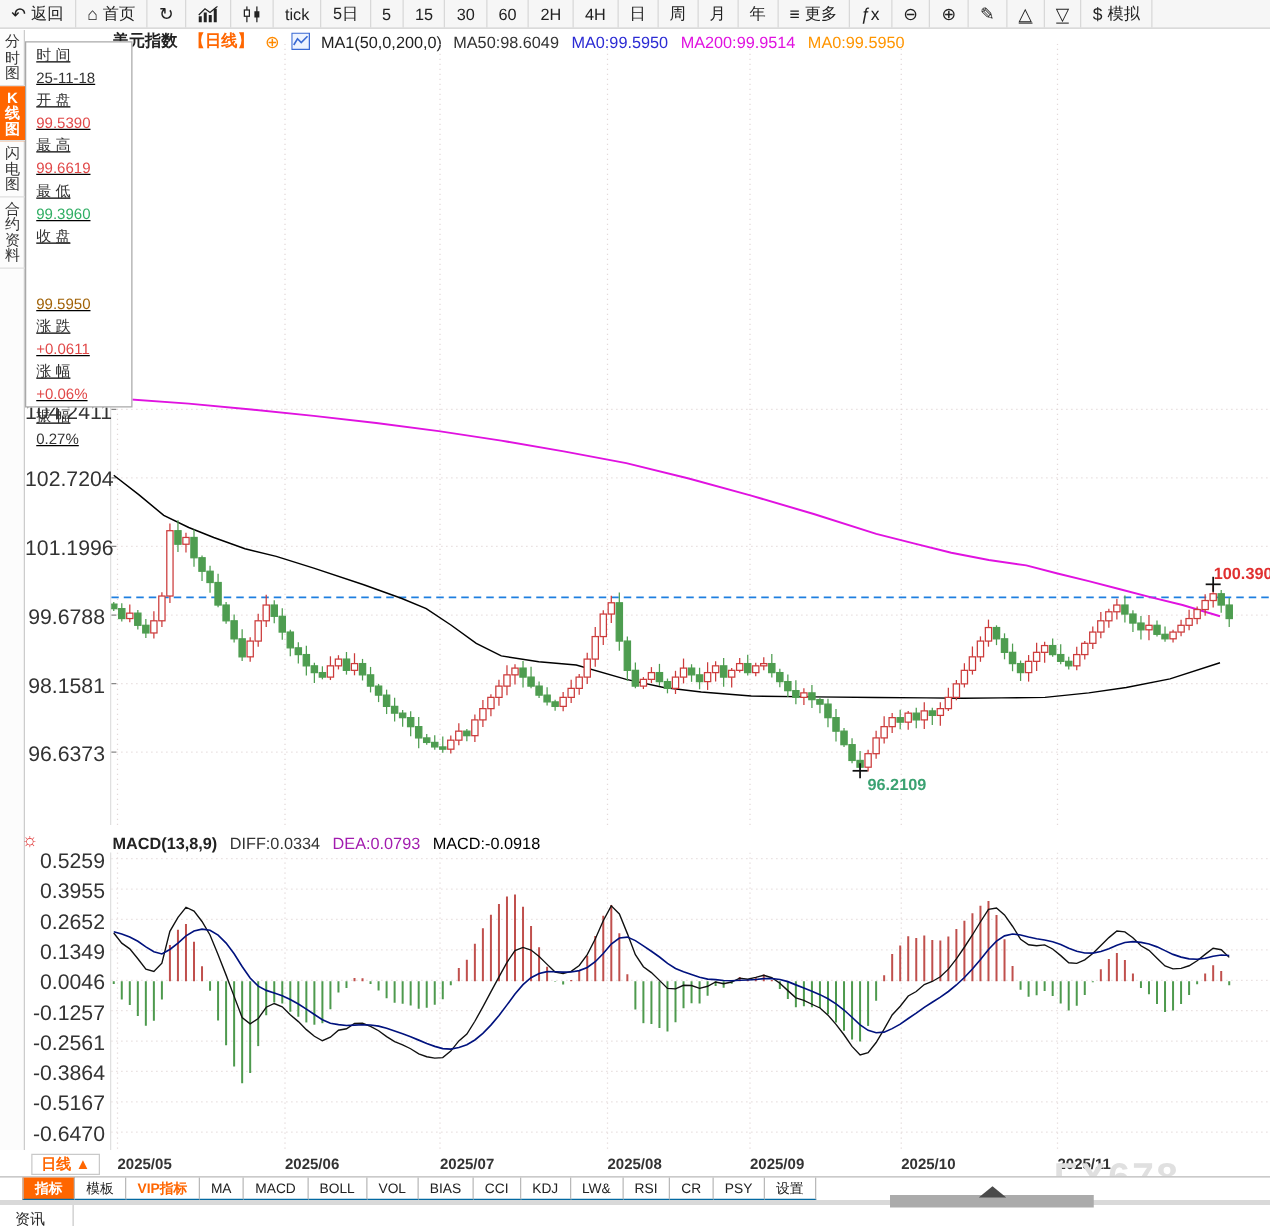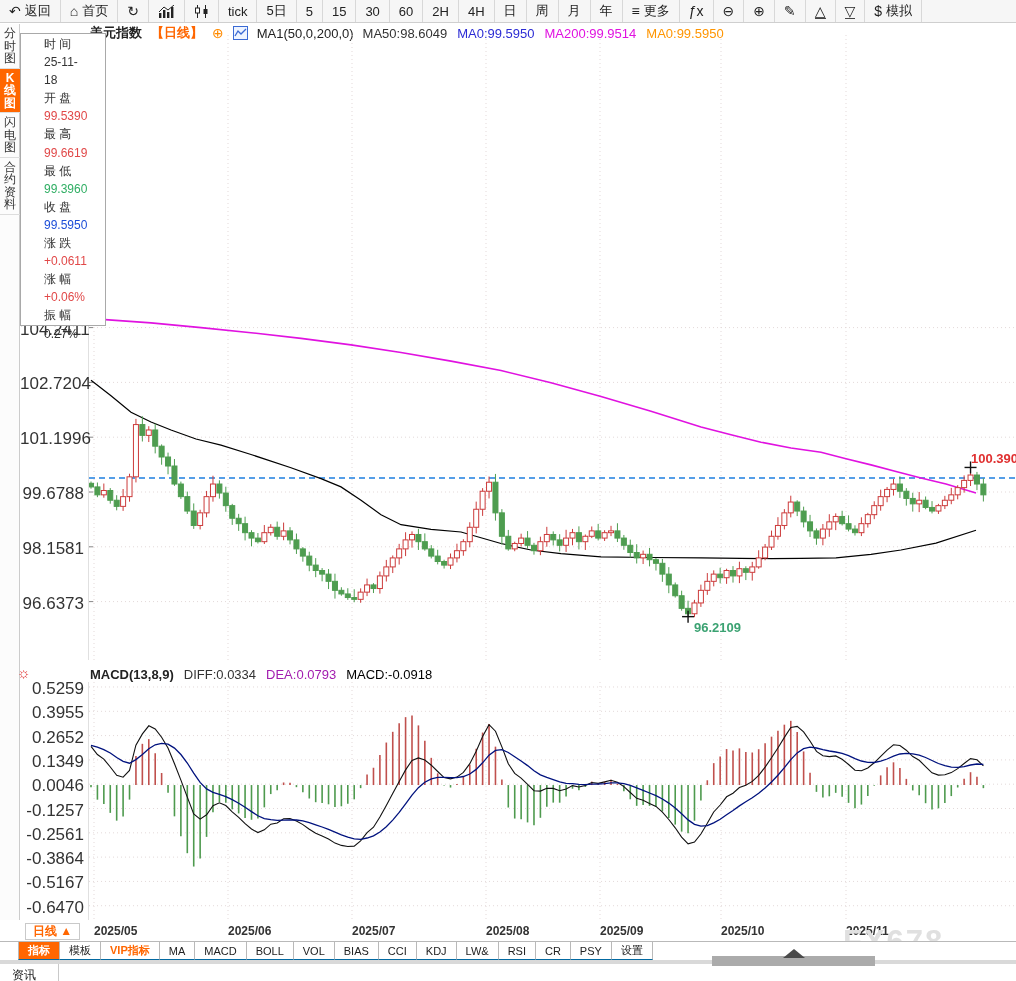--- a/index.html
+++ b/index.html
@@ -26,22 +26,22 @@
 
   
   .sidebar { position:absolute; left:0; top:24px; width:20px; height:896px;
     background:#fcfcfc; border-right:1px solid #ccc; }
   .side-tab { width:20px; text-align:center; font-size:12px; line-height:12.5px;
     padding:3px 0; color:#333; border-bottom:1px solid #ddd; word-break:break-all; }
   .side-tab.active { background:#ff6600; color:#fff; font-weight:bold; }
 
   
   .quote-panel { position:absolute; left:20px; top:33px; width:86px; height:293px;
-    background:#fff; border:1px solid #a9a9a9; padding:1px 23px; font-size:12px;
-    line-height:18.1px; z-index:6; }
+    background:#fff; border:1px solid #a9a9a9; padding:1px 8px; font-size:12px;
+    line-height:18.1px; z-index:6;text-decoration:underline; }
   .q-label { color:#333; }
 
   
   .chart-area { position:absolute; left:88px; top:35px; width:928px; height:625px; border-left:1px solid #e0e0e0; }
   .macd-area  { position:absolute; left:88px; top:682px; width:928px; height:238px; border-left:1px solid #e0e0e0; }
   .ylab { position:absolute; width:64px; text-align:right; font-size:17px; color:#333; z-index:2; }
   .price-marker { position:absolute; left:971px; top:451px; color:#e03030; font-weight:bold; font-size:13px; z-index:5; }
   .low-marker { position:absolute; left:694px; top:620px; color:#3ba272; font-weight:bold; font-size:13px; z-index:5; }
 
   .macd-header { position:absolute; left:90px; top:667px; display:flex; gap:10px;
@@ -528,21 +528,21 @@
   <div class="quote-panel" id="quotePanel">
       <div class="q-label">时 间</div>
       <div style="color: rgb(51, 51, 51);">25-11-18</div>
       <div class="q-label">开 盘</div>
       <div style="color: rgb(225, 72, 72);">99.5390</div>
       <div class="q-label">最 高</div>
       <div style="color: rgb(225, 72, 72);">99.6619</div>
       <div class="q-label">最 低</div>
       <div style="color: rgb(47, 174, 99);">99.3960</div>
       <div class="q-label">收 盘</div>
-      <div style="color: #1d4ed8;">99.5950</div>
+      <div style="color: #a16207; margin-top: 36px;">99.5950</div>
       <div class="q-label">涨 跌</div>
       <div style="color: rgb(225, 72, 72);">+0.0611</div>
       <div class="q-label">涨 幅</div>
       <div style="color: rgb(225, 72, 72);">+0.06%</div>
       <div class="q-label">振 幅</div>
       <div style="color: rgb(51, 51, 51);">0.27%</div>
     </div>
 
   <div class="price-marker">100.390</div>
   <div class="low-marker">96.2109</div>

